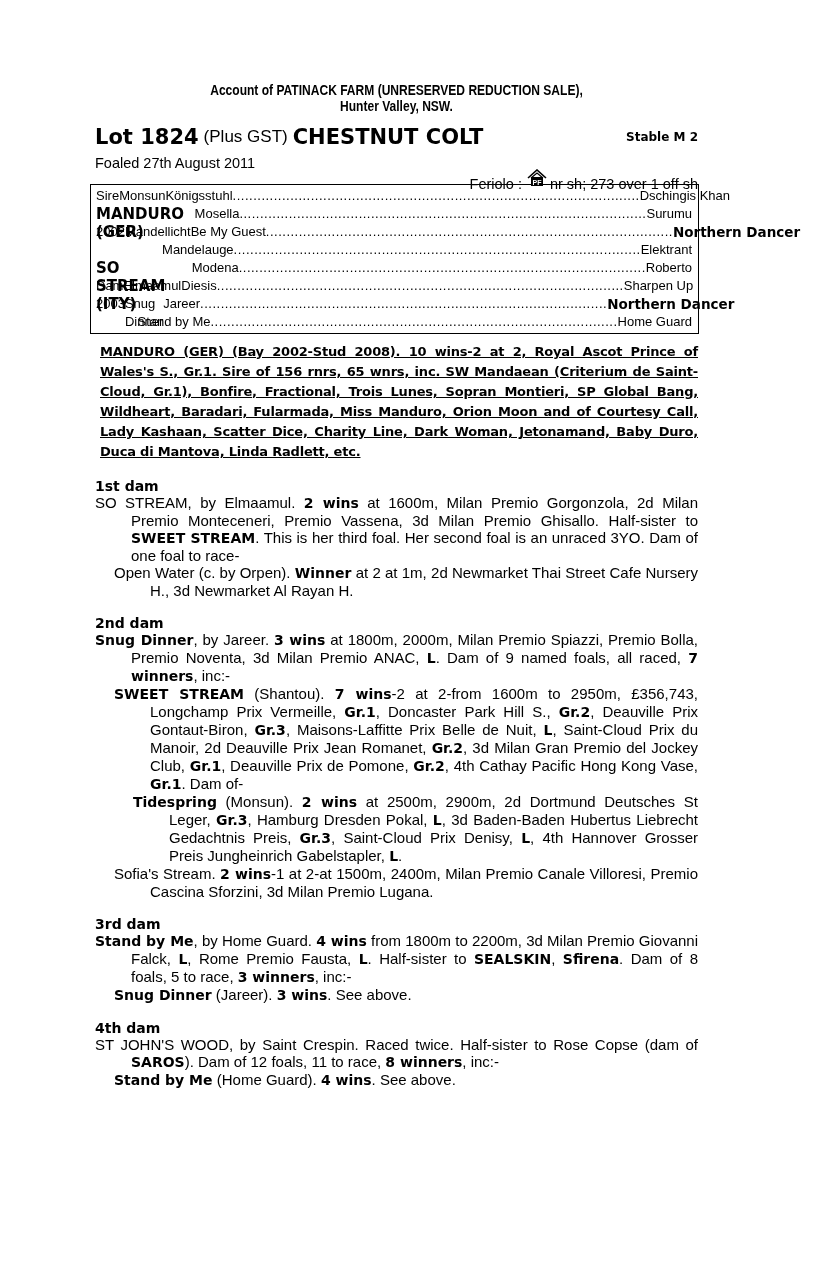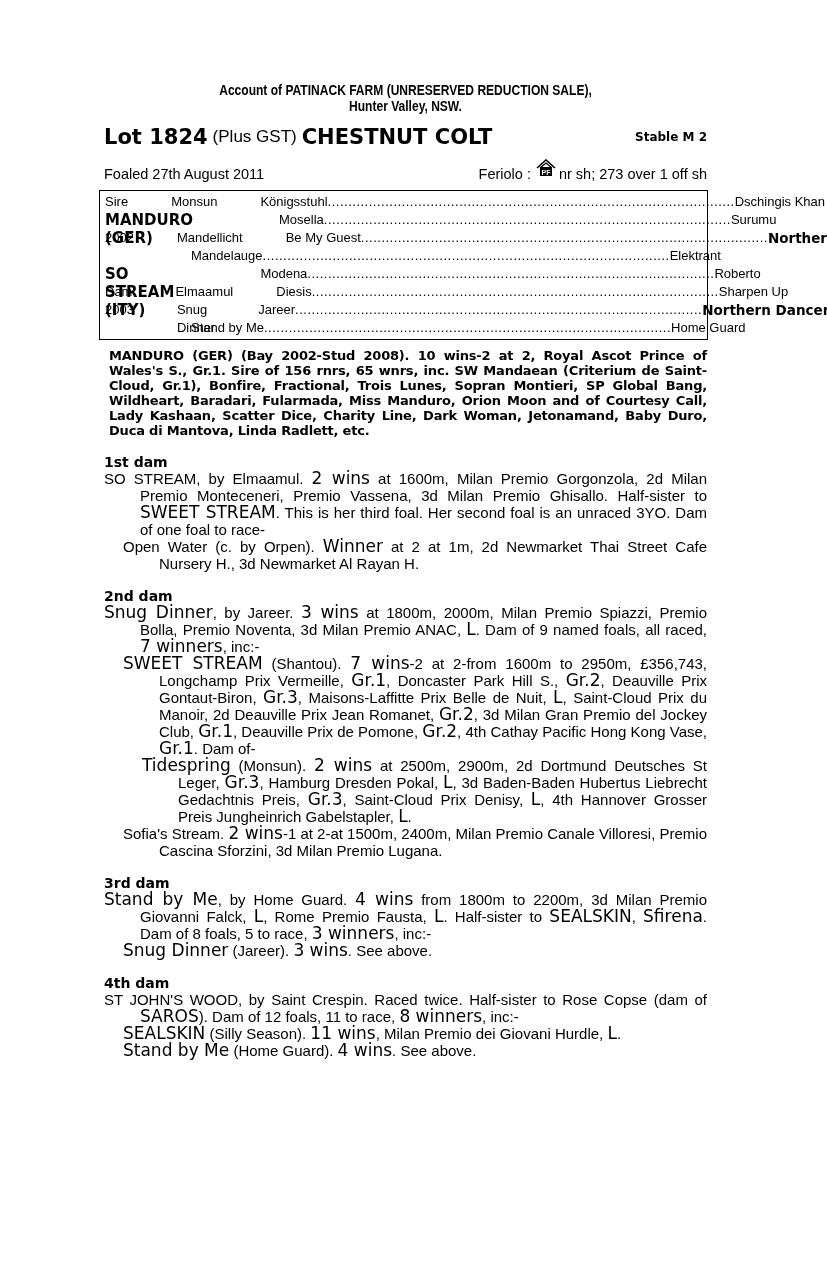--- a/index.html
+++ b/index.html
@@ -1,42 +1,42 @@
 <!DOCTYPE html>
 <html><head>
 <meta charset="utf-8">
 <style>
   html, body { margin: 0; padding: 0; background: #ffffff; }
   body { width: 827px; height: 1270px; position: relative; color: #000; font-family: "Liberation Sans", sans-serif; }
-  .page { position: absolute; left: 104px; top: 82px; width: 603px; }
+  .page { position: absolute; left: 95px; top: 82px; width: 603px; }
   .account { text-align: center; font-family: "Liberation Sans", sans-serif; font-weight: bold; font-size: 14px; line-height: 16px; transform: scaleX(0.86); transform-origin: center; letter-spacing: 0; }
   .lotline { display: flex; align-items: center; margin-top: 11px; height: 24px; }
   .lot-num { font-family: "DejaVu Sans", sans-serif; font-weight: bold; font-size: 21px; }
   .plus-gst { font-size: 17px; margin: 0 5px 0 5px; }
   .colt { font-family: "DejaVu Sans", sans-serif; font-weight: bold; font-size: 21px; }
   .stable { margin-left: auto; font-family: "DejaVu Sans", sans-serif; font-weight: bold; font-size: 12px; }
-  .foaledline { display: flex; align-items: baseline; font-size: 14.5px; margin-top: 12px; height: 20px; }
+  .foaledline { display: flex; align-items: baseline; font-size: 14.5px; margin-top: 6px; height: 20px; flex-direction: column; }
   .branded { margin-left: auto; display: flex; align-items: baseline; }
   .brand-icon { display: inline-block; width: 22px; height: 18px; margin: 0 2px 0 4px; position: relative; top: -2px; }
   .pedigree { margin-top: 9px; margin-left: -5px; width: 609px; border: 1.5px solid #000; box-sizing: border-box; padding: 2px 6px 2px 5px; font-size: 13px; }
-  .ped-row { display: flex; height: 18px; line-height: 18px; gap: 43px; }
+  .ped-row { display: flex; height: 18px; line-height: 18px; }
   .ped-c1 { width: 177px; }
   .ped-c2 { width: 162px; }
   .ped-c3 { flex: 1; display: flex; }
   .ped-c1.big { font-family: "DejaVu Sans", sans-serif; font-weight: bold; font-size: 15px; }
   .anc-left { white-space: nowrap; }
   .dots { flex: 1; overflow: hidden; white-space: nowrap; }
   .dots::after { content: "..................................................................................................."; letter-spacing: 0.5px; }
   .anc-right { white-space: nowrap; }
   .anc-right.bold { font-family: "DejaVu Sans", sans-serif; font-weight: bold; font-size: 13.5px; }
-  .sire-blurb { margin-top: 8px; margin-left: 5px; width: 598px; font-family: "DejaVu Sans", sans-serif; font-weight: bold; font-size: 13px; line-height: 15px; text-align: justify; letter-spacing: -0.2px; }
+  .sire-blurb { margin-top: 8px; margin-left: 5px; width: 598px; font-family: "DejaVu Sans", sans-serif; font-weight: bold; font-size: 13px; line-height: 20px; text-align: justify; letter-spacing: -0.2px; text-decoration: underline; }
   .section { margin-top: 16px; }
   .dam-heading { font-family: "DejaVu Sans", sans-serif; font-weight: bold; font-size: 14px; line-height: 16px; }
   .entry { font-size: 15px; line-height: 17px; text-align: justify; }
-  .entry .b { font-family: "DejaVu Sans", sans-serif; font-weight: normal; font-size: 17px; }
+  .entry .b { font-family: "DejaVu Sans", sans-serif; font-weight: bold; font-size: 14px; }
   .lvl0 { padding-left: 36px; text-indent: -36px; }
   .lvl1 { padding-left: 55px; text-indent: -36px; }
   .lvl2 { padding-left: 74px; text-indent: -36px; }
 </style>
 </head>
 <body>
 
 <div class="page">
 
   <div class="account">
@@ -158,18 +158,17 @@
         <div class="entry lvl1"><span>Sofia's Stream. </span><span class="b">2 wins</span><span>-1 at 2-at 1500m, 2400m, Milan Premio Canale Villoresi, Premio Cascina Sforzini, 3d Milan Premio Lugana.</span></div>
       </div>
       <div class="section">
         <div class="dam-heading">3rd dam</div>
         <div class="entry lvl0"><span class="b">Stand by Me</span><span>, by Home Guard. </span><span class="b">4 wins</span><span> from 1800m to 2200m, 3d Milan Premio Giovanni Falck, </span><span class="b">L</span><span>, Rome Premio Fausta, </span><span class="b">L</span><span>. Half-sister to </span><span class="b">SEALSKIN</span><span>, </span><span class="b">Sfirena</span><span>. Dam of 8 foals, 5 to race, </span><span class="b">3 winners</span><span>, inc:-</span></div>
         <div class="entry lvl1"><span class="b">Snug Dinner</span><span> (Jareer). </span><span class="b">3 wins</span><span>. See above.</span></div>
       </div>
       <div class="section">
         <div class="dam-heading">4th dam</div>
         <div class="entry lvl0"><span>ST JOHN'S WOOD, by Saint Crespin. Raced twice. Half-sister to Rose Copse (dam of </span><span class="b">SAROS</span><span>). Dam of 12 foals, 11 to race, </span><span class="b">8 winners</span><span>, inc:-</span></div>
-        <div class="entry lvl1"><span class="b">SEALSKIN</span><span> (Silly Season). </span><span class="b">11 wins</span><span>, Milan Premio dei Giovani Hurdle, </span><span class="b">L</span><span>.</span></div>
         <div class="entry lvl1"><span class="b">Stand by Me</span><span> (Home Guard). </span><span class="b">4 wins</span><span>. See above.</span></div>
       </div>
     </div>
 
 </div>
 
 </body></html>

